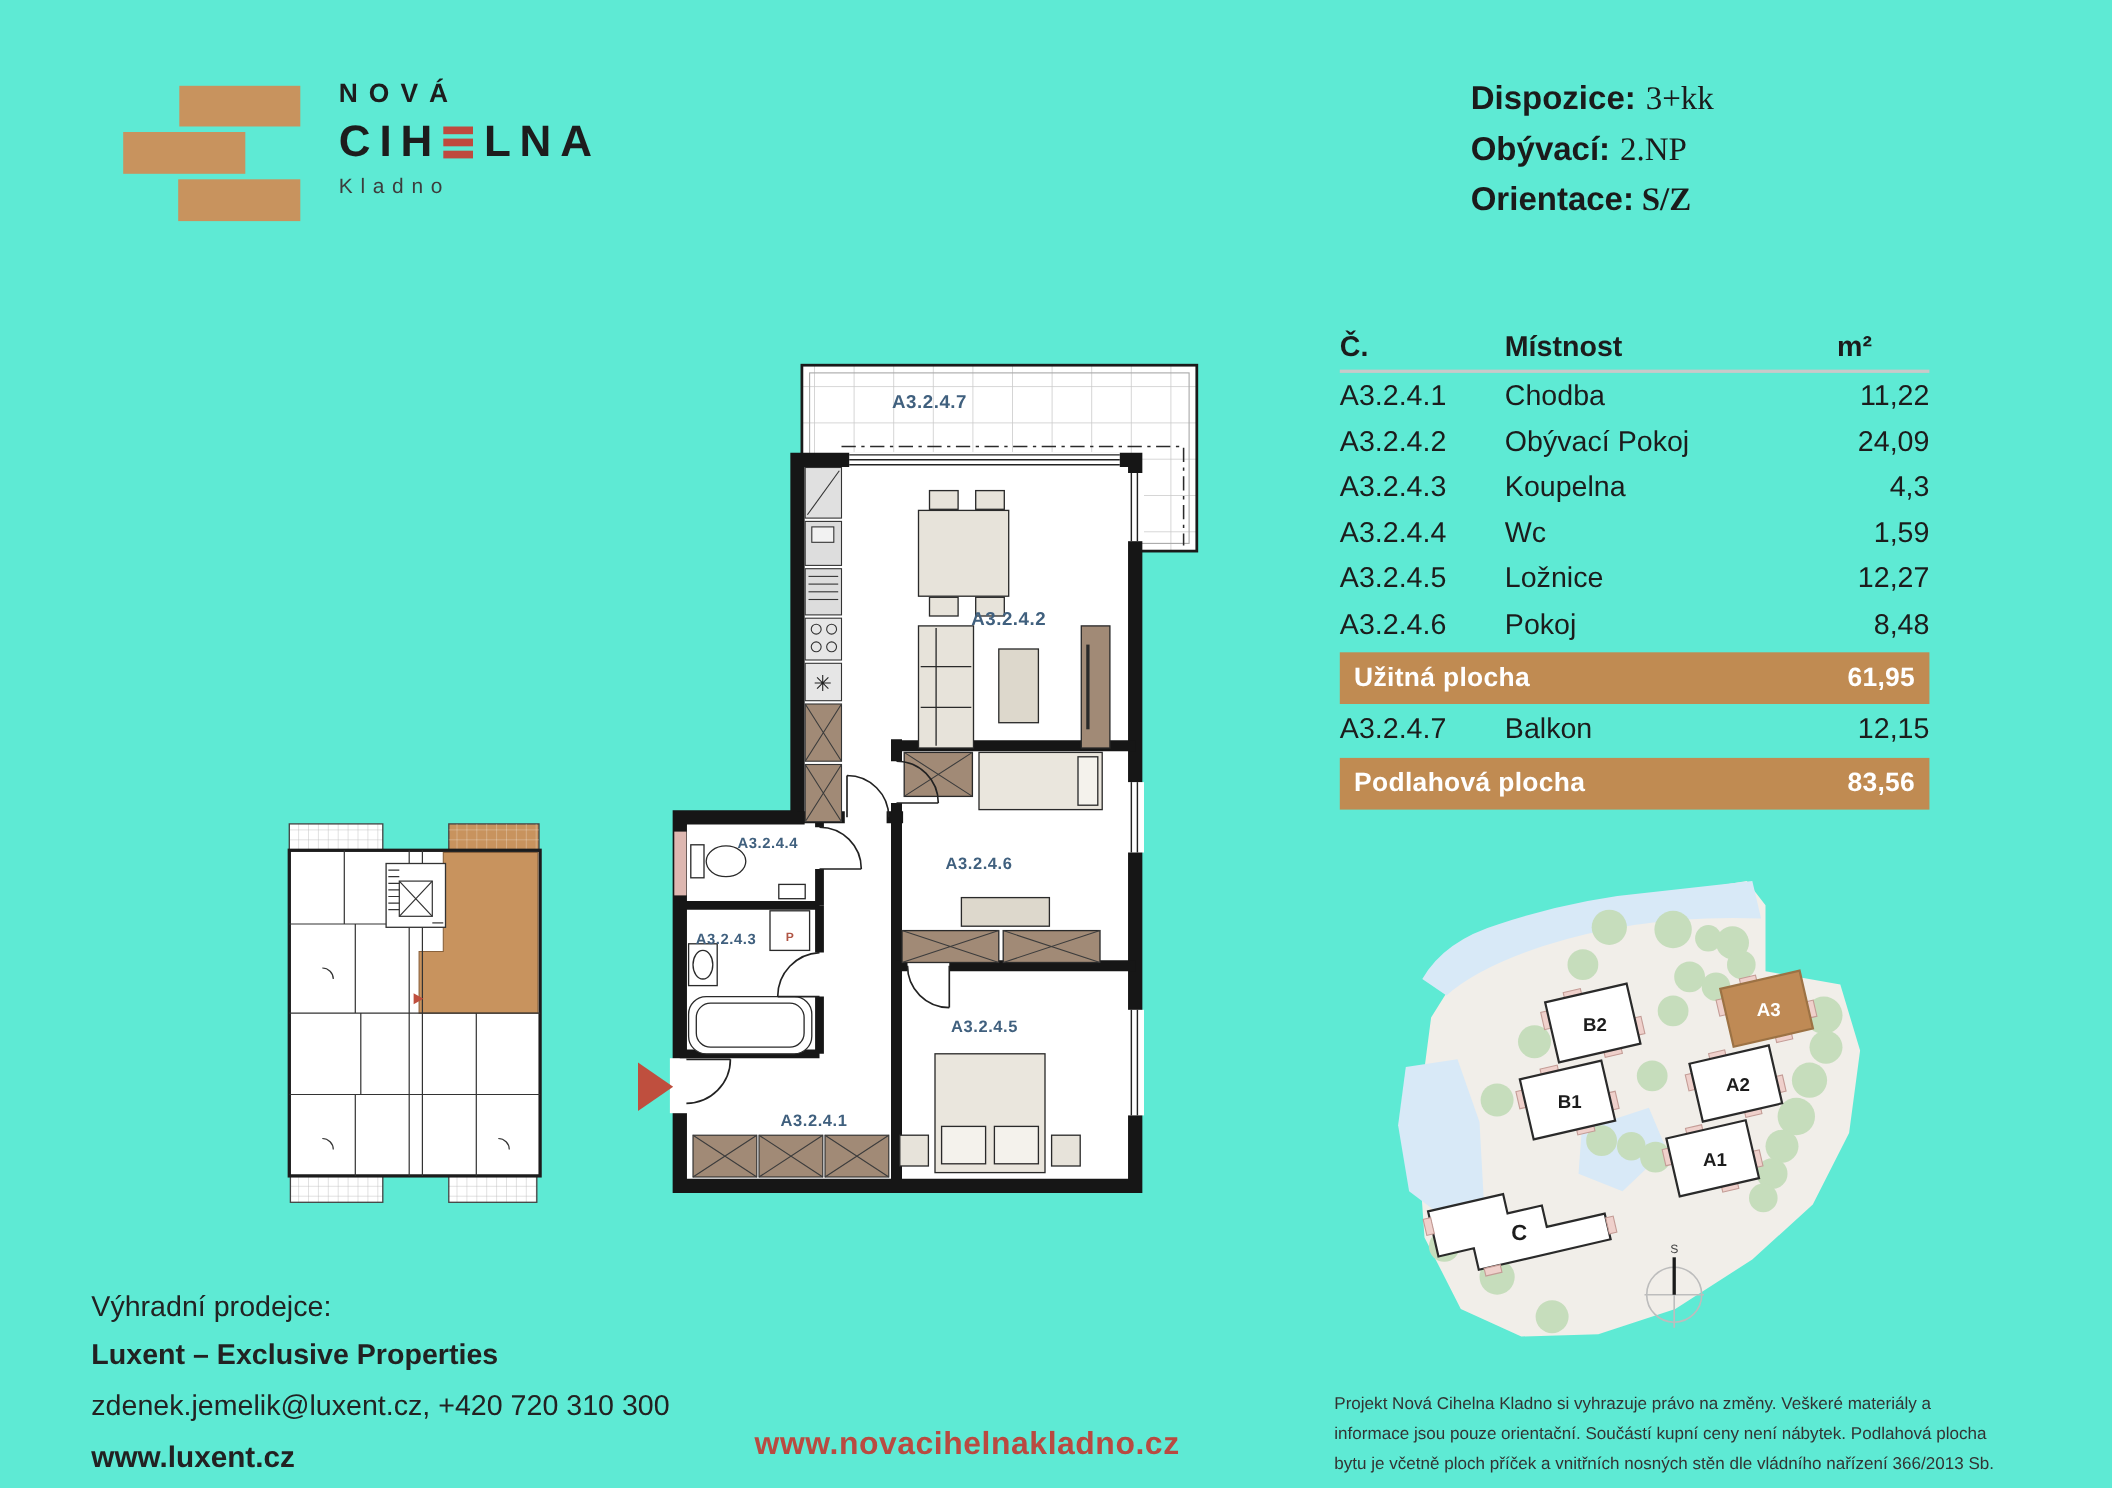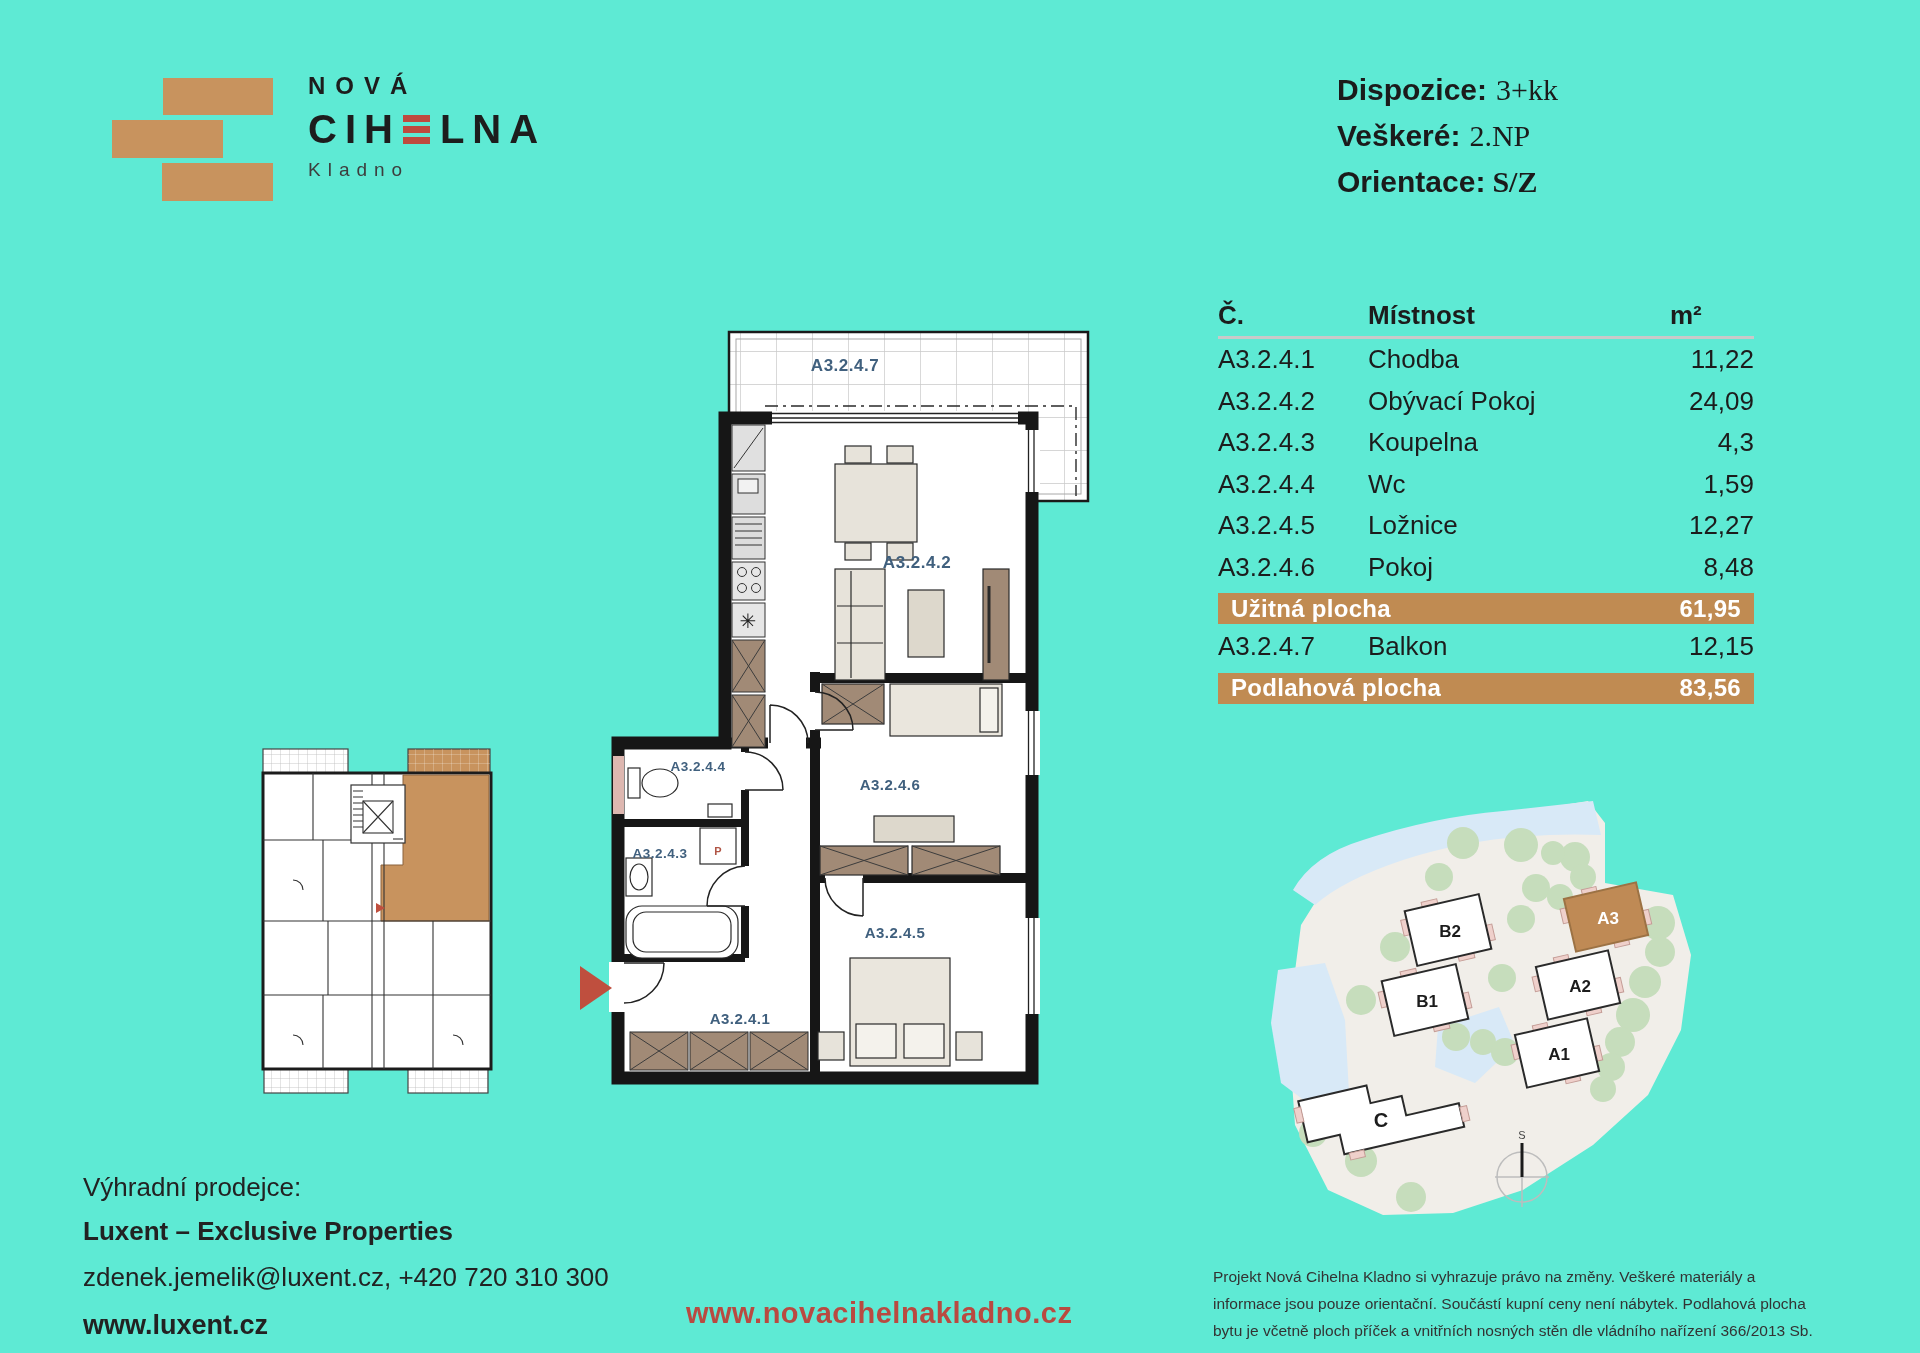--- a/index.html
+++ b/index.html
@@ -28,21 +28,21 @@
   .spec-line b { font-weight:bold; }
   .spec-line .val { font-weight:normal; margin-left:9px;font-family:Liberation Serif, serif; }
   .spec-line .val.bold { font-weight:bold; margin-left:7px; }
 
   
   .area-table { position:absolute; left:1218px; top:296px; width:536px; }
   .t-head { display:grid; grid-template-columns:150px 1fr 84px; align-items:end; height:43px; padding-bottom:5px; border-bottom:3px solid #c9c9c9; font-size:26px; font-weight:bold; }
   .t-head .c3 { text-align:left; }
   .t-row { display:grid; grid-template-columns:150px 1fr 84px; align-items:center; height:41.5px; font-size:26px; }
   .t-row .c3 { text-align:right; }
-  .t-band { height:31px; margin-top:5px; background:var(--band-bg); color:#fff; display:flex; justify-content:space-between; align-items:center; padding:0 13px; font-size:24px; font-weight:bold; letter-spacing:0.3px; }
+  .t-band { height:47px; margin-top:5px; background:var(--band-bg); color:#fff; display:flex; justify-content:space-between; align-items:center; padding:0 13px; font-size:24px; font-weight:bold; letter-spacing:0.3px; }
   .t-band + .t-row { margin-top:2px; }
 
   
   svg { position:absolute; overflow:visible; }
   .plan-label { font-weight:bold; fill:var(--plan-label); letter-spacing:0.5px; }
 
   
   .f-line { position:absolute; left:83px; font-size:26px; color:#222; }
   .f1 { top:1172px; }
   .f2 { top:1216px; font-weight:bold; }
@@ -74,21 +74,21 @@
       <div class="logo-line3">Kladno</div>
     </div>
   </div>
 
   <div class="title-block">
     <div class="specs">
       <div class="spec-line">
         <b>Dispozice:</b><span class="val">3+kk</span>
       </div>
       <div class="spec-line">
-        <b>Veškeré:</b><span class="val">2.NP</span>
+        <b>Obývací:</b><span class="val">2.NP</span>
       </div>
       <div class="spec-line">
         <b>Orientace:</b><span class="val bold">S/Z</span>
       </div>
     </div>
   </div>
 
   <div class="area-table">
     <div class="t-head">
       <span class="c1">Č.</span>

